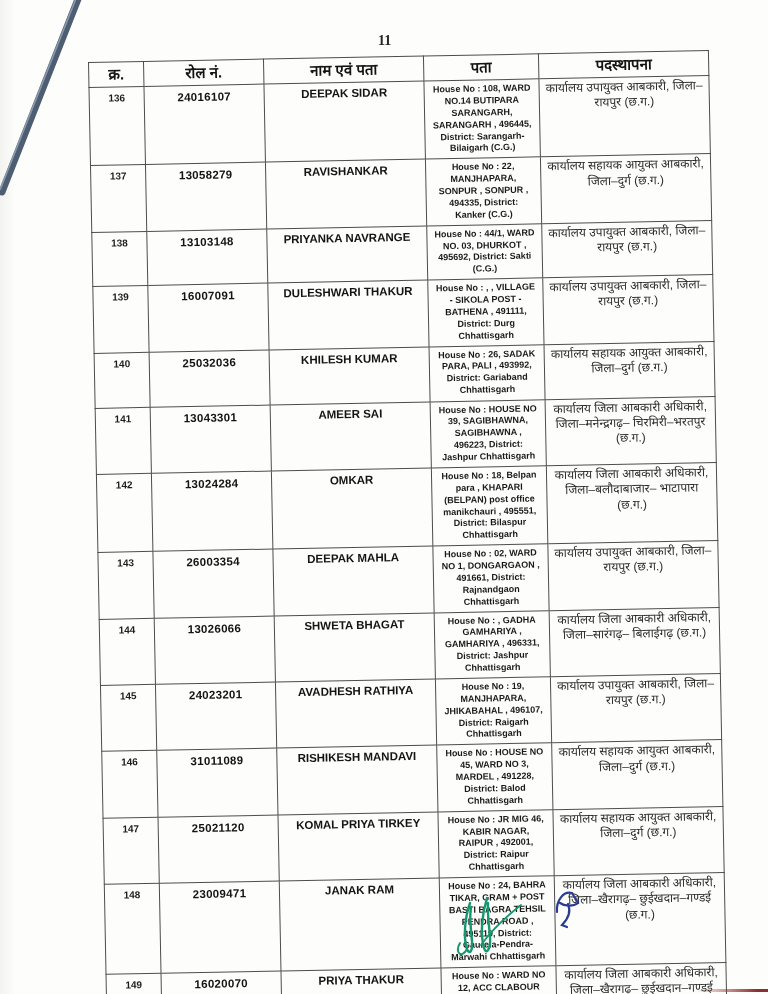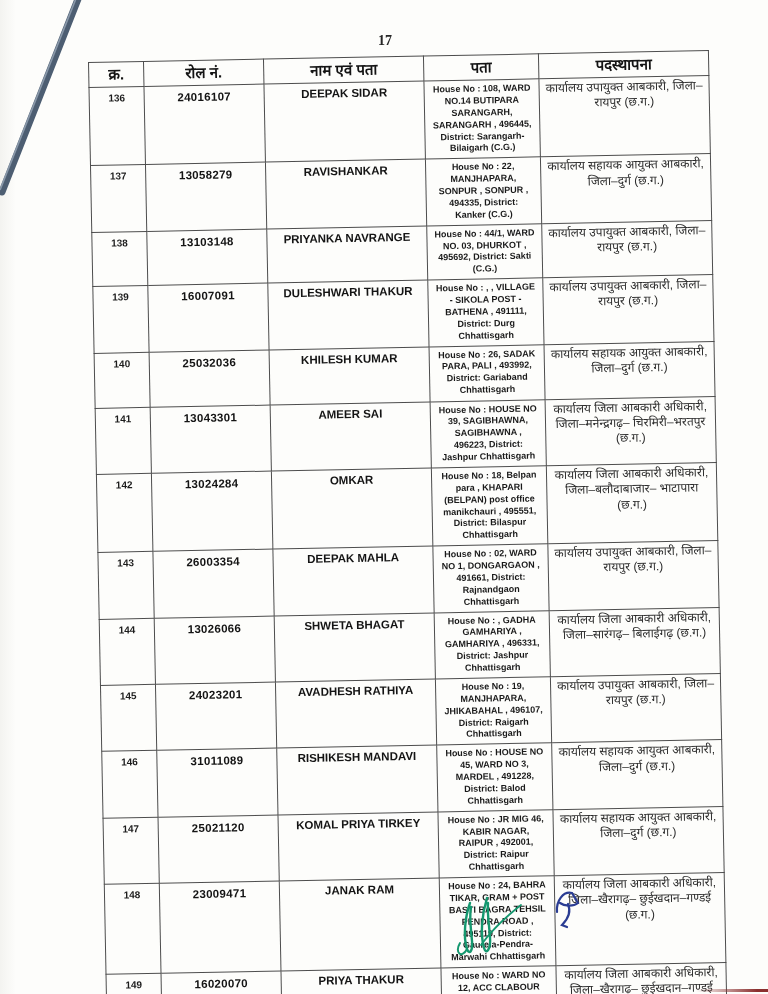--- a/index.html
+++ b/index.html
@@ -64,21 +64,21 @@
   }
 </style>
 </head>
 <body>
 
 <svg class="corner-artifact" width="100" height="200" viewBox="0 0 100 200">
   <line x1="80" y1="-6" x2="2" y2="192" stroke-width="7" stroke-linecap="round" stroke="#4d5e72"></line>
   <line x1="77" y1="-4" x2="0" y2="190" stroke-width="1.6" opacity="0.8" stroke="#9aa8b8"></line>
 </svg>
 
-<div class="page-number">17</div>
+<div class="page-number">11</div>
 
 <div class="sheet">
   <table class="roster">
     <colgroup>
       <col style="width:55px">
         <col style="width:120px">
         <col style="width:160px">
         <col style="width:115px">
         <col style="width:170px">
     </colgroup>

